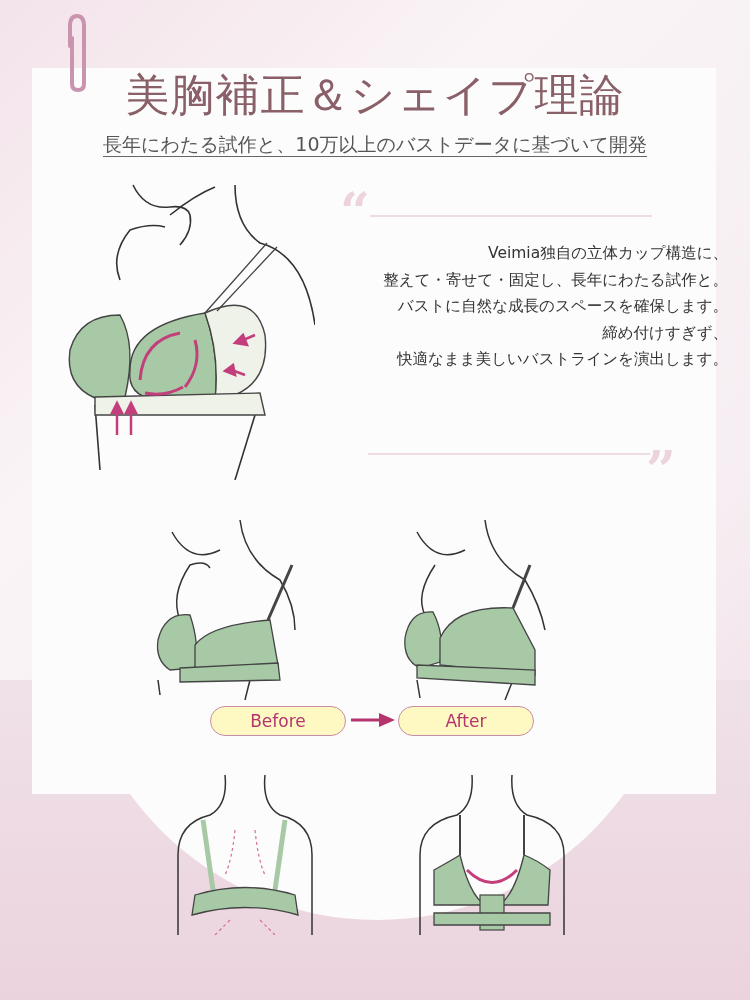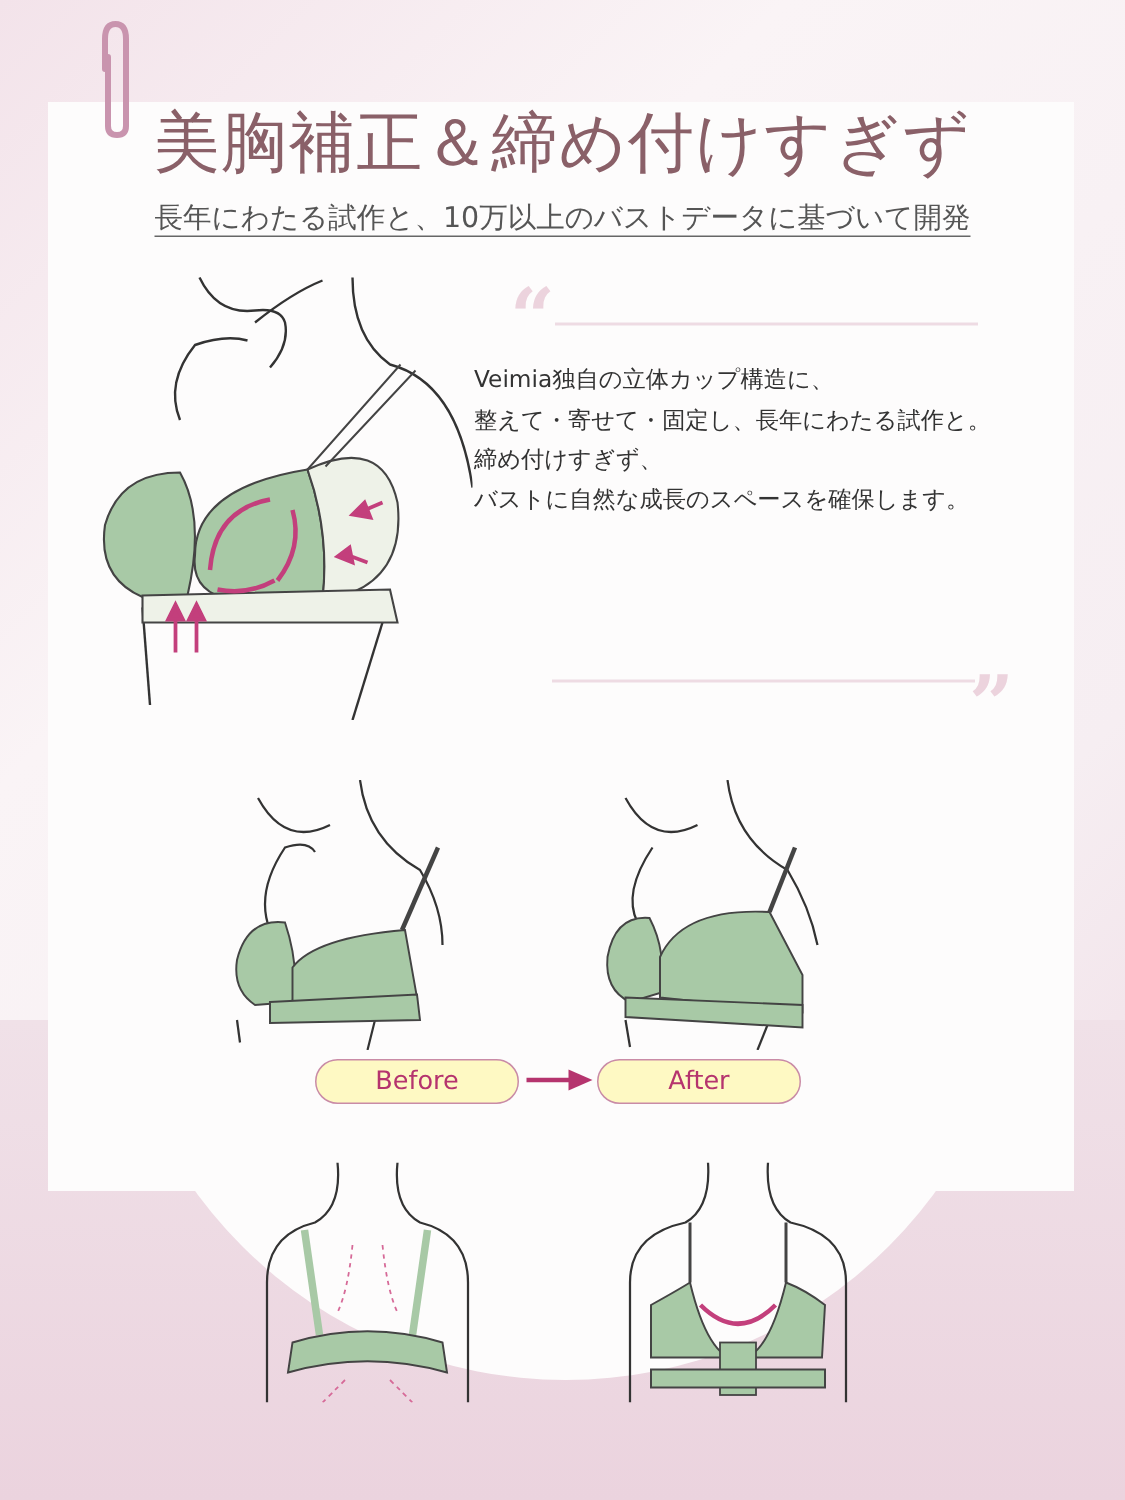--- a/index.html
+++ b/index.html
@@ -12,38 +12,38 @@
   .semicircle{position:absolute;left:72px;top:430px;width:610px;height:490px;border-radius:0 0 305px 305px;background:#fdfcfc;}
   .clip{position:absolute;left:62px;top:12px;}
   .title{position:absolute;left:0;width:750px;top:66px;text-align:center;
     font-family:"DejaVu Serif","Liberation Serif",serif;font-size:44px;color:#8a6068;letter-spacing:1px;}
   .subtitle{position:absolute;left:0;width:750px;top:132px;text-align:center;font-size:19px;color:#555;}
   .subtitle span{border-bottom:1.5px solid #666;padding-bottom:1px;}
   .quote-open{position:absolute;left:340px;top:186px;font-family:"DejaVu Serif",serif;font-size:52px;color:#ecd3dd;font-weight:bold;line-height:1;}
   .quote-line-top{position:absolute;left:370px;top:215px;width:282px;height:2px;background:#eedbe3;}
   .quote-line-bot{position:absolute;left:368px;top:453px;width:282px;height:2px;background:#eedbe3;}
   .quote-close{position:absolute;left:646px;top:444px;font-family:"DejaVu Serif",serif;font-size:52px;color:#ecd3dd;font-weight:bold;line-height:1;}
-  .body-text{position:absolute;left:316px;top:240px;width:412px;text-align:left;font-size:15.5px;line-height:26.5px;color:#333;}
+  .body-text{position:absolute;left:316px;top:240px;width:412px;text-align:right;font-size:15.5px;line-height:26.5px;color:#333;}
   .pill{position:absolute;top:706px;width:134px;height:28px;border:1.5px solid #c98ba6;border-radius:15px;
     text-align:center;line-height:28px;font-size:17px;color:#b5346e;background:#fef9c3;}
   .arrow{position:absolute;left:349px;top:711px;}
   svg{display:block;}
 </style>
 </head>
 <body>
 
 <div class="pink-panel-side"></div>
 <div class="card"></div>
 <div class="semicircle"></div>
 
 <svg class="clip" width="30" height="80" viewBox="0 0 30 80">
   <path d="M8 34 L8 14 Q8 4 15 4 Q22 4 22 14 L22 72 Q22 78 16 78 Q10 78 10 72 L10 26" fill="none" stroke="#c994ae" stroke-width="4" stroke-linecap="round"></path>
 </svg>
 
-<div class="title">美胸補正＆締め付けすぎず</div>
+<div class="title">美胸補正＆シェイプ理論</div>
 <div class="subtitle"><span>長年にわたる試作と、10万以上のバストデータに基づいて開発</span></div>
 
 <svg style="position:absolute;left:55px;top:175px;" width="260" height="305" viewBox="0 0 260 305">
   <g fill="none" stroke="#333" stroke-width="1.6">
     <path d="M78 10 Q90 35 115 32 Q132 30 135 40 Q138 55 125 70"></path>
     <path d="M115 40 Q140 20 160 12"></path>
     <path d="M180 10 Q180 50 205 68 Q250 80 260 150"></path>
     <path d="M65 105 Q55 80 75 55 Q95 48 110 52"></path>
     <path d="M45 295 L40 230"></path>
     <path d="M180 305 L200 240"></path>
@@ -66,22 +66,23 @@
     <path d="M190 200 L174 194"></path>
       <path d="M178 190 L170 196 L180 200Z"></path>
   </g>
 </svg>
 
 <div class="quote-open">“</div>
 <div class="quote-line-top"></div>
 <div class="body-text">
   <div>Veimia独自の立体カップ構造に、</div>
   <div>整えて・寄せて・固定し、長年にわたる試作と。</div>
+  <div>バストに自然な成長のスペースを確保します。</div>
   <div>締め付けすぎず、</div>
-  <div>バストに自然な成長のスペースを確保します。</div>
+  <div>快適なまま美しいバストラインを演出します。</div>
 </div>
 <div class="quote-line-bot"></div>
 <div class="quote-close">”</div>
 
 <svg style="position:absolute;left:150px;top:520px;" width="180" height="180" viewBox="0 0 180 180">
   <g fill="none" stroke="#333" stroke-width="1.5">
     <path d="M22 12 Q40 45 70 30"></path>
       <path d="M90 0 Q95 40 130 60 Q145 85 145 110"></path>
     <path d="M30 100 Q20 75 40 45 Q55 40 60 48"></path>
     <path d="M10 175 L8 160"></path>

